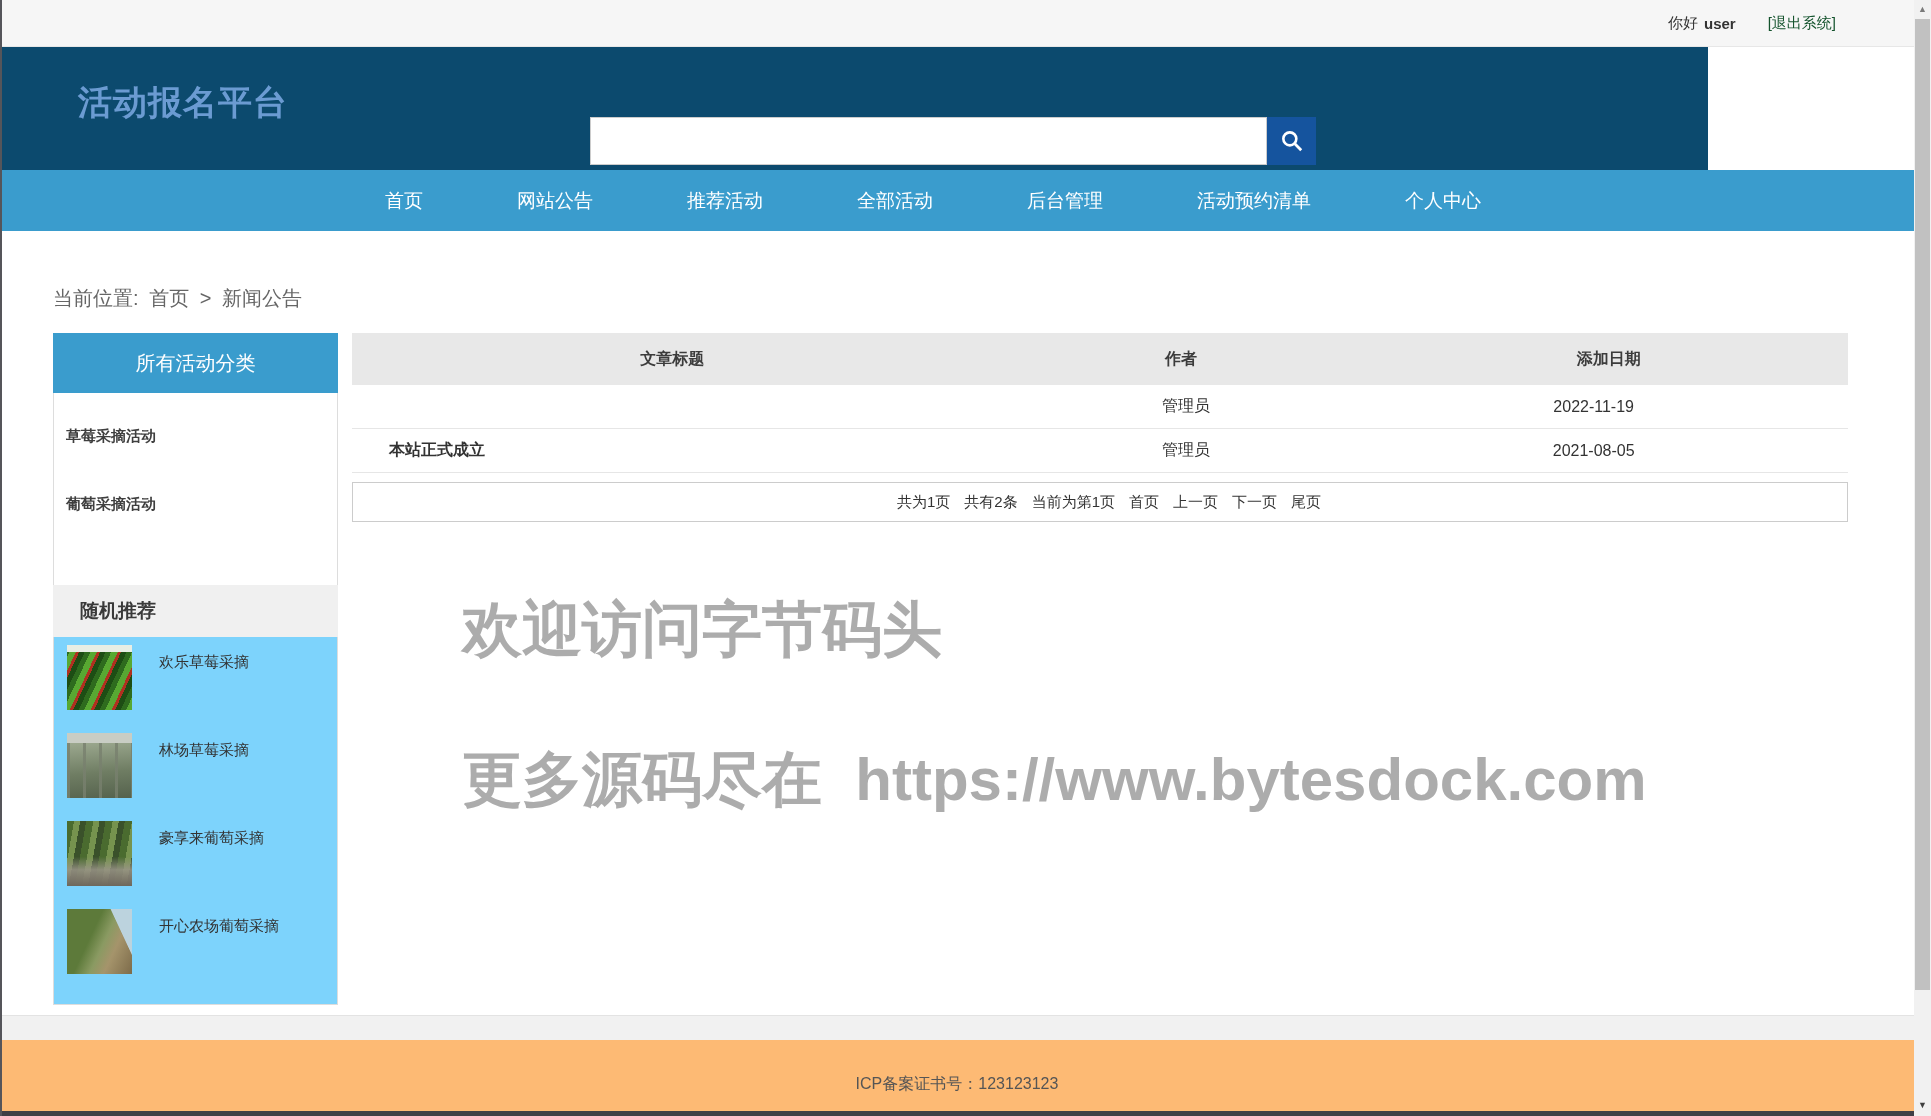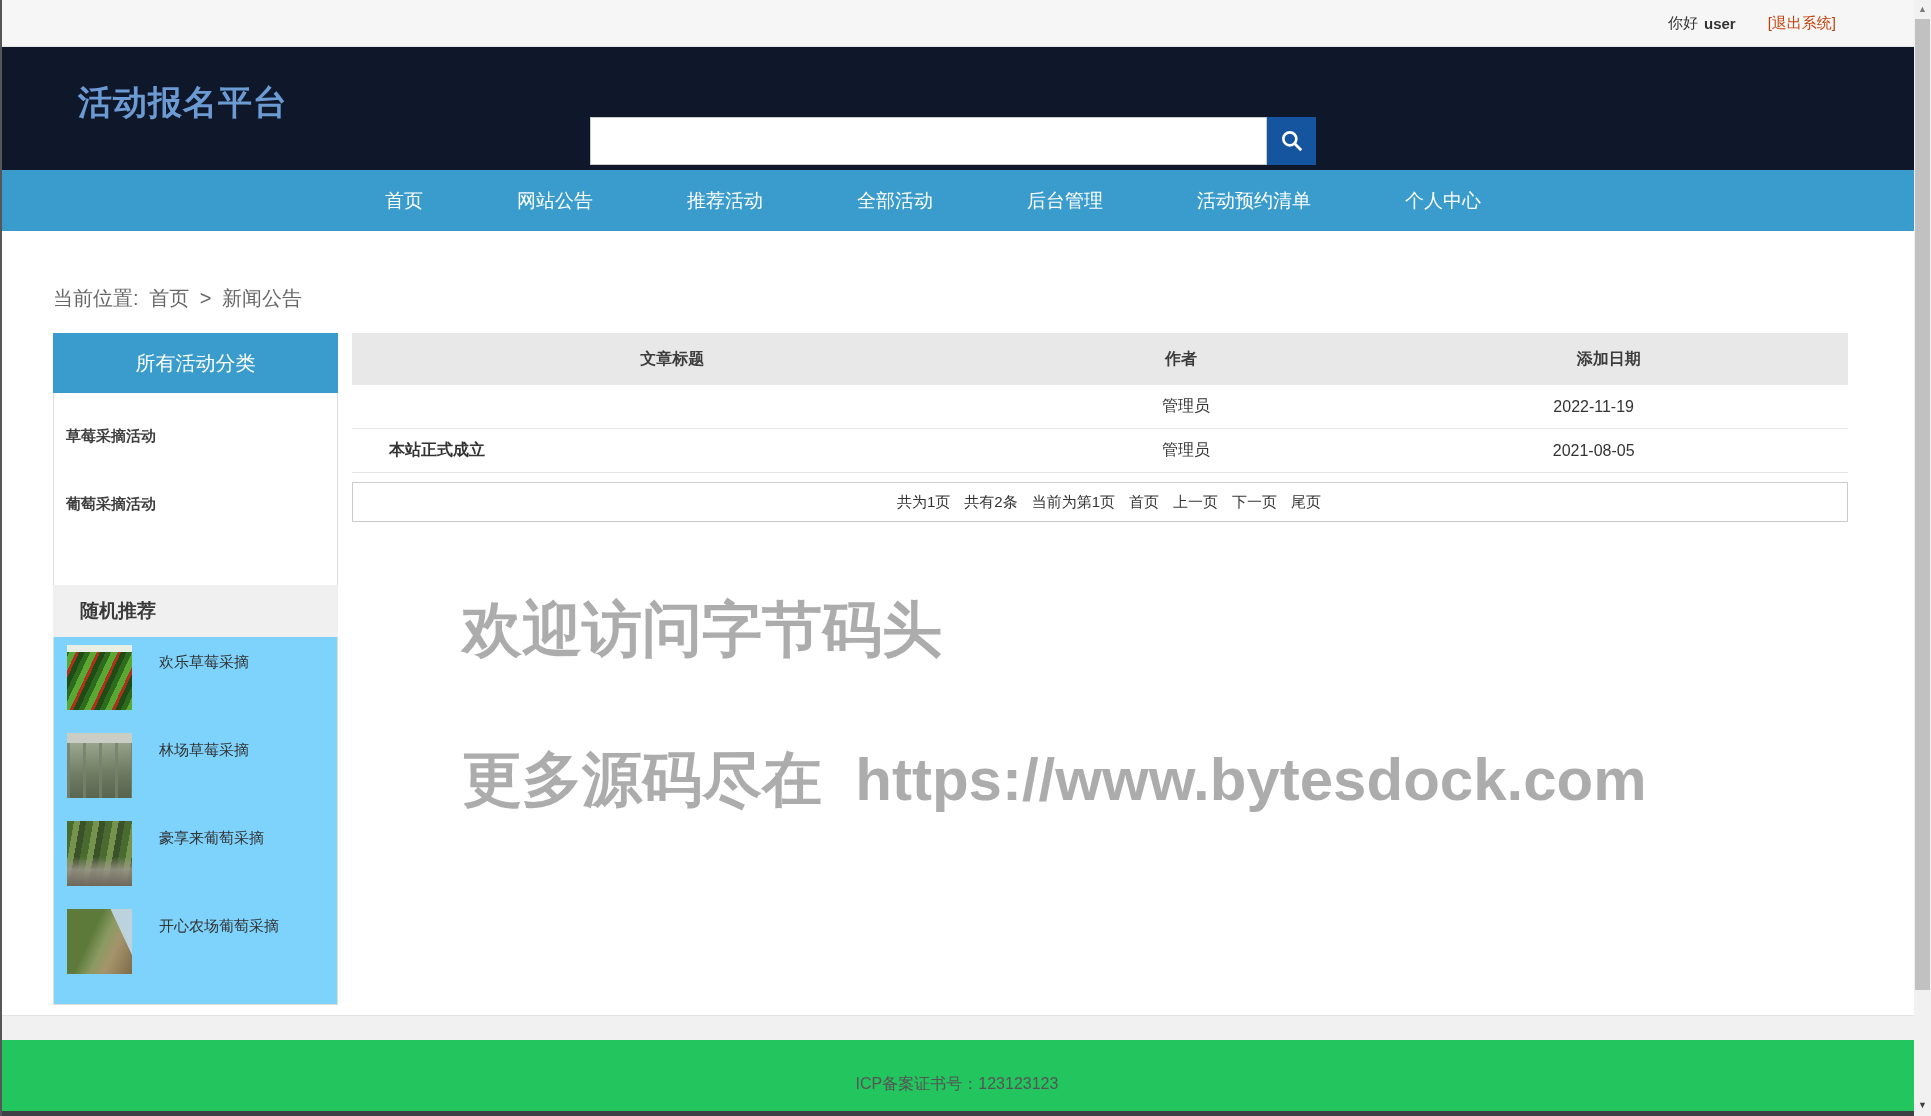--- a/index.html
+++ b/index.html
@@ -12,24 +12,24 @@
 
   
   .topbar {
     position:absolute; left:0; top:0; width:1914px; height:47px;
     background:#f6f6f6; border-bottom:1px solid #e7e7e7;
     display:flex; align-items:center; justify-content:flex-end;
     padding-right:78px; font-size:15px; color:#333;
   }
   .topbar .greet { margin-right:6px; }
   .topbar .uname { font-weight:bold; margin-right:8px; }
-  .topbar .logout { color:#c2410c; text-decoration:none; cursor:pointer;padding-left:24px; }
-
-  
-  .header { position:absolute; left:0; top:47px; width:1914px; height:123px; background:#0f172a; }
+  .topbar .logout { color:#14532d; text-decoration:none; cursor:pointer;padding-left:24px; }
+
+  
+  .header { position:absolute; left:0; top:47px; width:1708px; height:123px; background:#0c4a6e; }
   .logo {
     position:absolute; left:78px; top:33px; font-size:34px; font-weight:bold;
     color:#6b9bd2; letter-spacing:1px;
   }
   .search-wrap { position:absolute; left:590px; top:70px; height:48px; display:flex; }
   .search-input {
     width:677px; height:48px; border:1px solid #ccc; background:#fff;
     font-size:16px; padding:0 10px; outline:none;
   }
   .search-btn {
@@ -119,21 +119,21 @@
 
   
   .watermark {
     position:absolute; left:462px; top:505px; pointer-events:none;
     font-size:60px; font-weight:bold; color:rgba(158,158,158,0.85); line-height:50px;
     white-space:pre; letter-spacing:0;
   }
 
   
   .band1 { position:absolute; left:0; top:1015px; width:1914px; height:25px; background:#f1f1f1; border-top:1px solid #e3e3e3; }
-  .band2 { position:absolute; left:0; top:1040px; width:1914px; height:71px; background:#22c55e;
+  .band2 { position:absolute; left:0; top:1040px; width:1914px; height:71px; background:#fdba74;
            display:flex; align-items:center; justify-content:center; }
   .band2 .icp { font-size:16px; color:#555; padding-top:18px; }
 
   .bottom-edge { position:absolute; left:0; top:1111px; width:1914px; height:5px; background:#3f3f46; }
   .left-edge { position:absolute; left:0; top:0; width:2px; height:1116px; background:#55555a; z-index:50; }
 
   
   .scrollbar { position:absolute; right:0; top:0; width:17px; height:1116px; background:#f1f1f1; }
   .sb-up { position:absolute; top:0; left:0; width:17px; height:18px; display:flex; align-items:center; justify-content:center;
            font-size:9px; color:#7a7a7a; cursor:pointer; }

